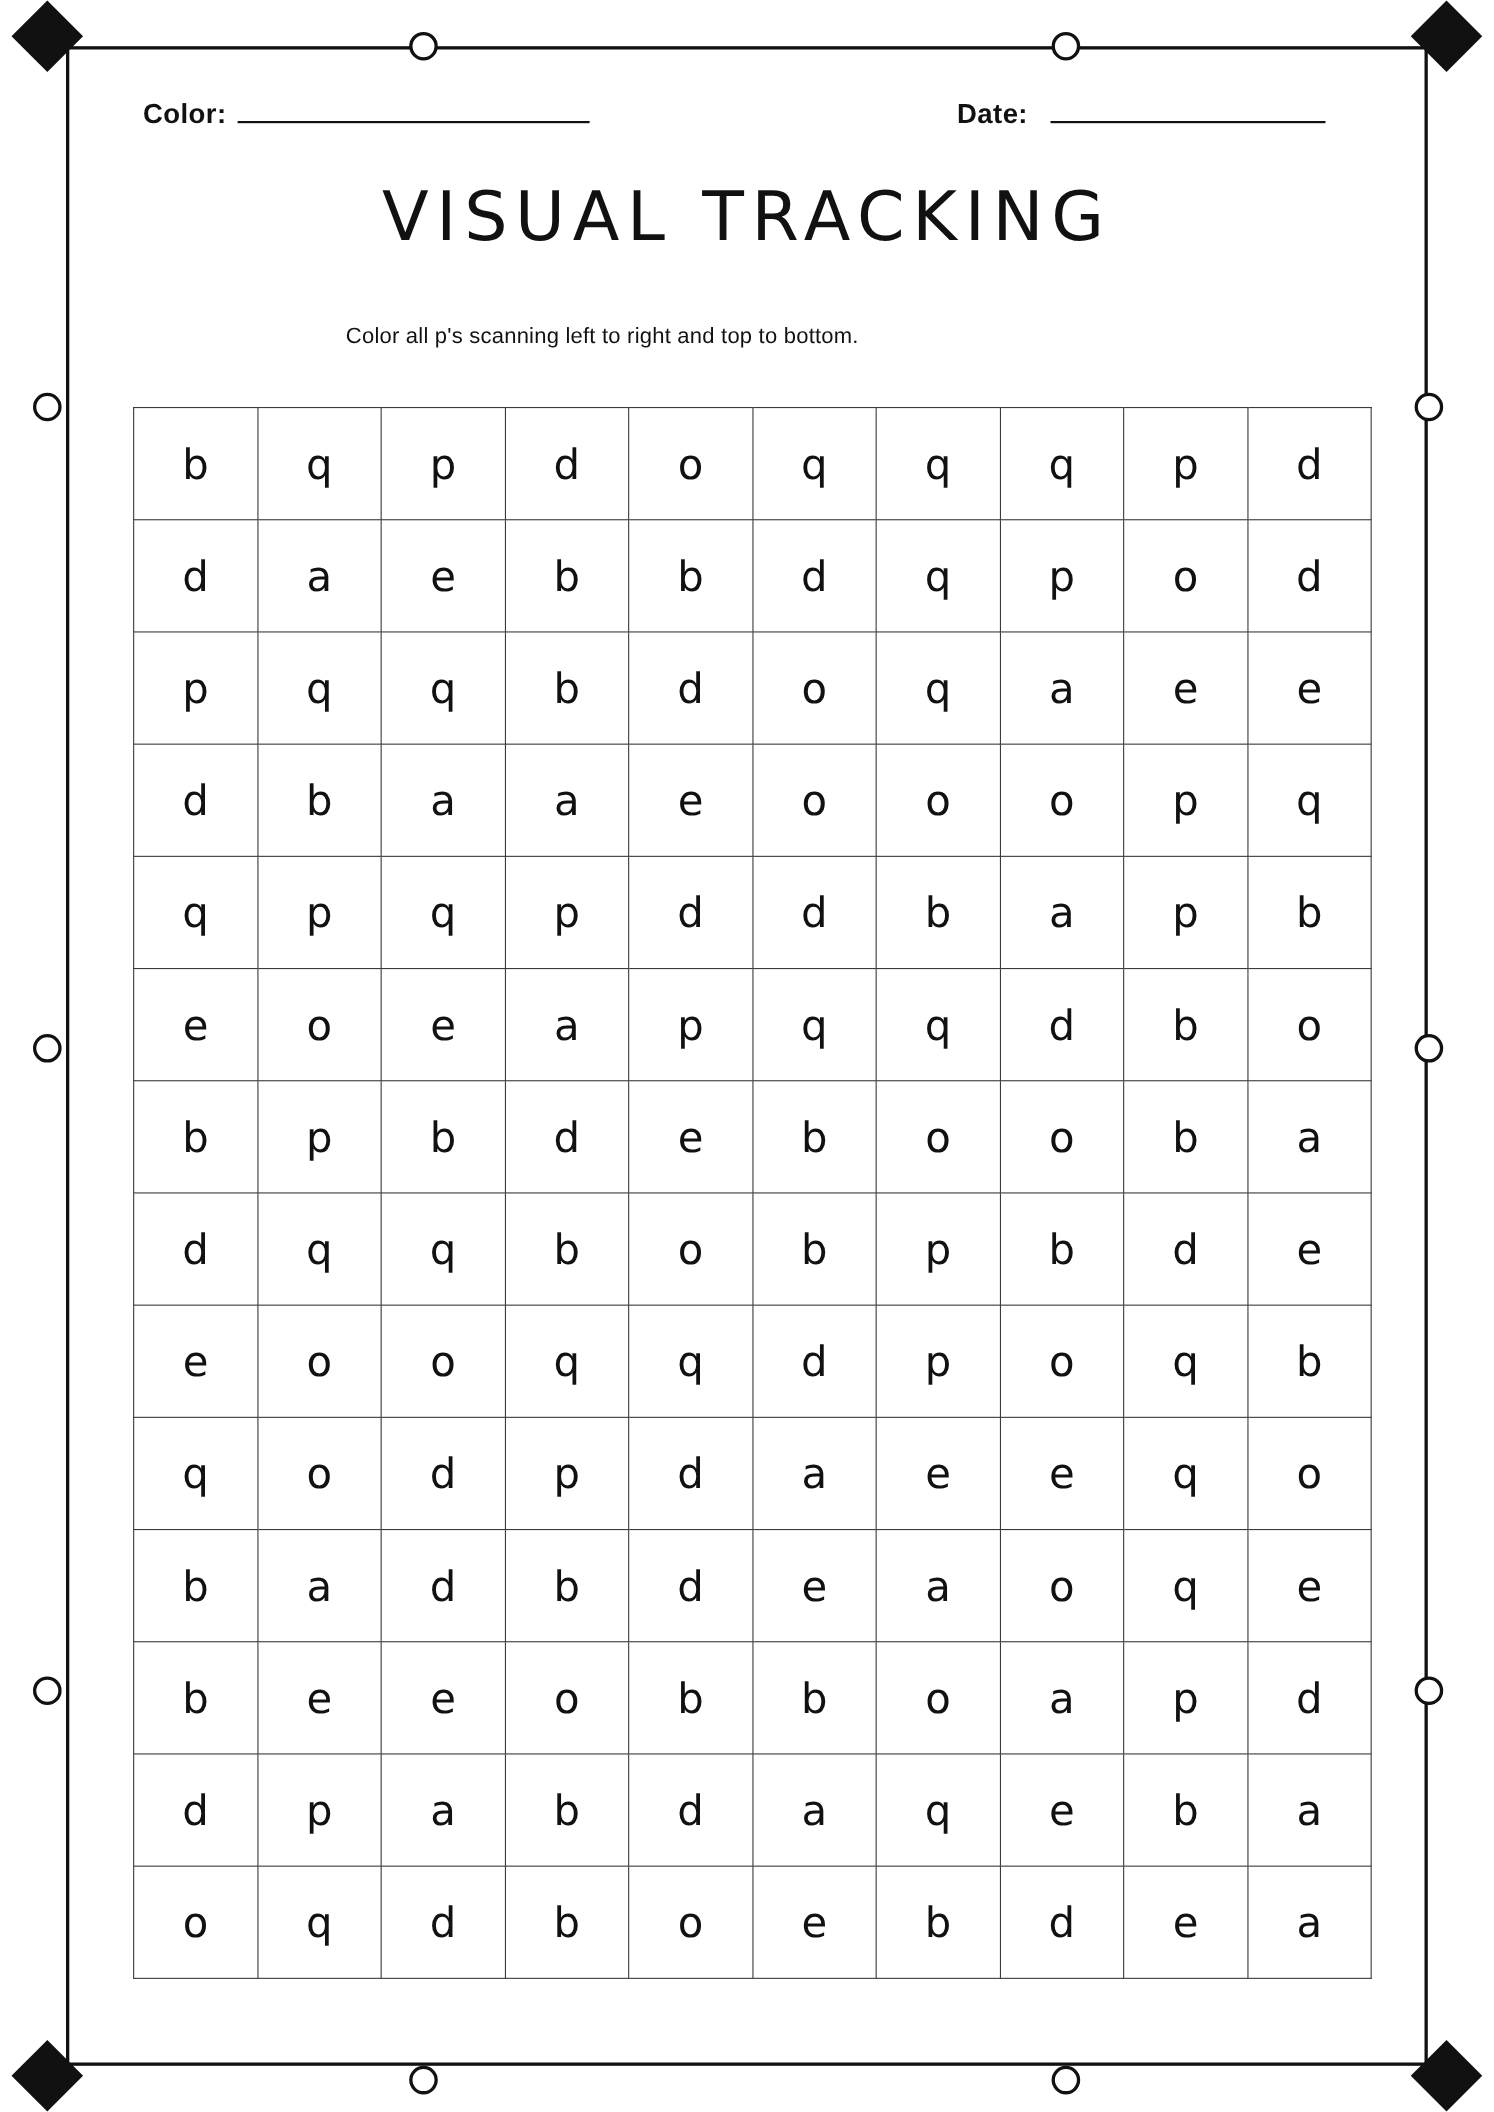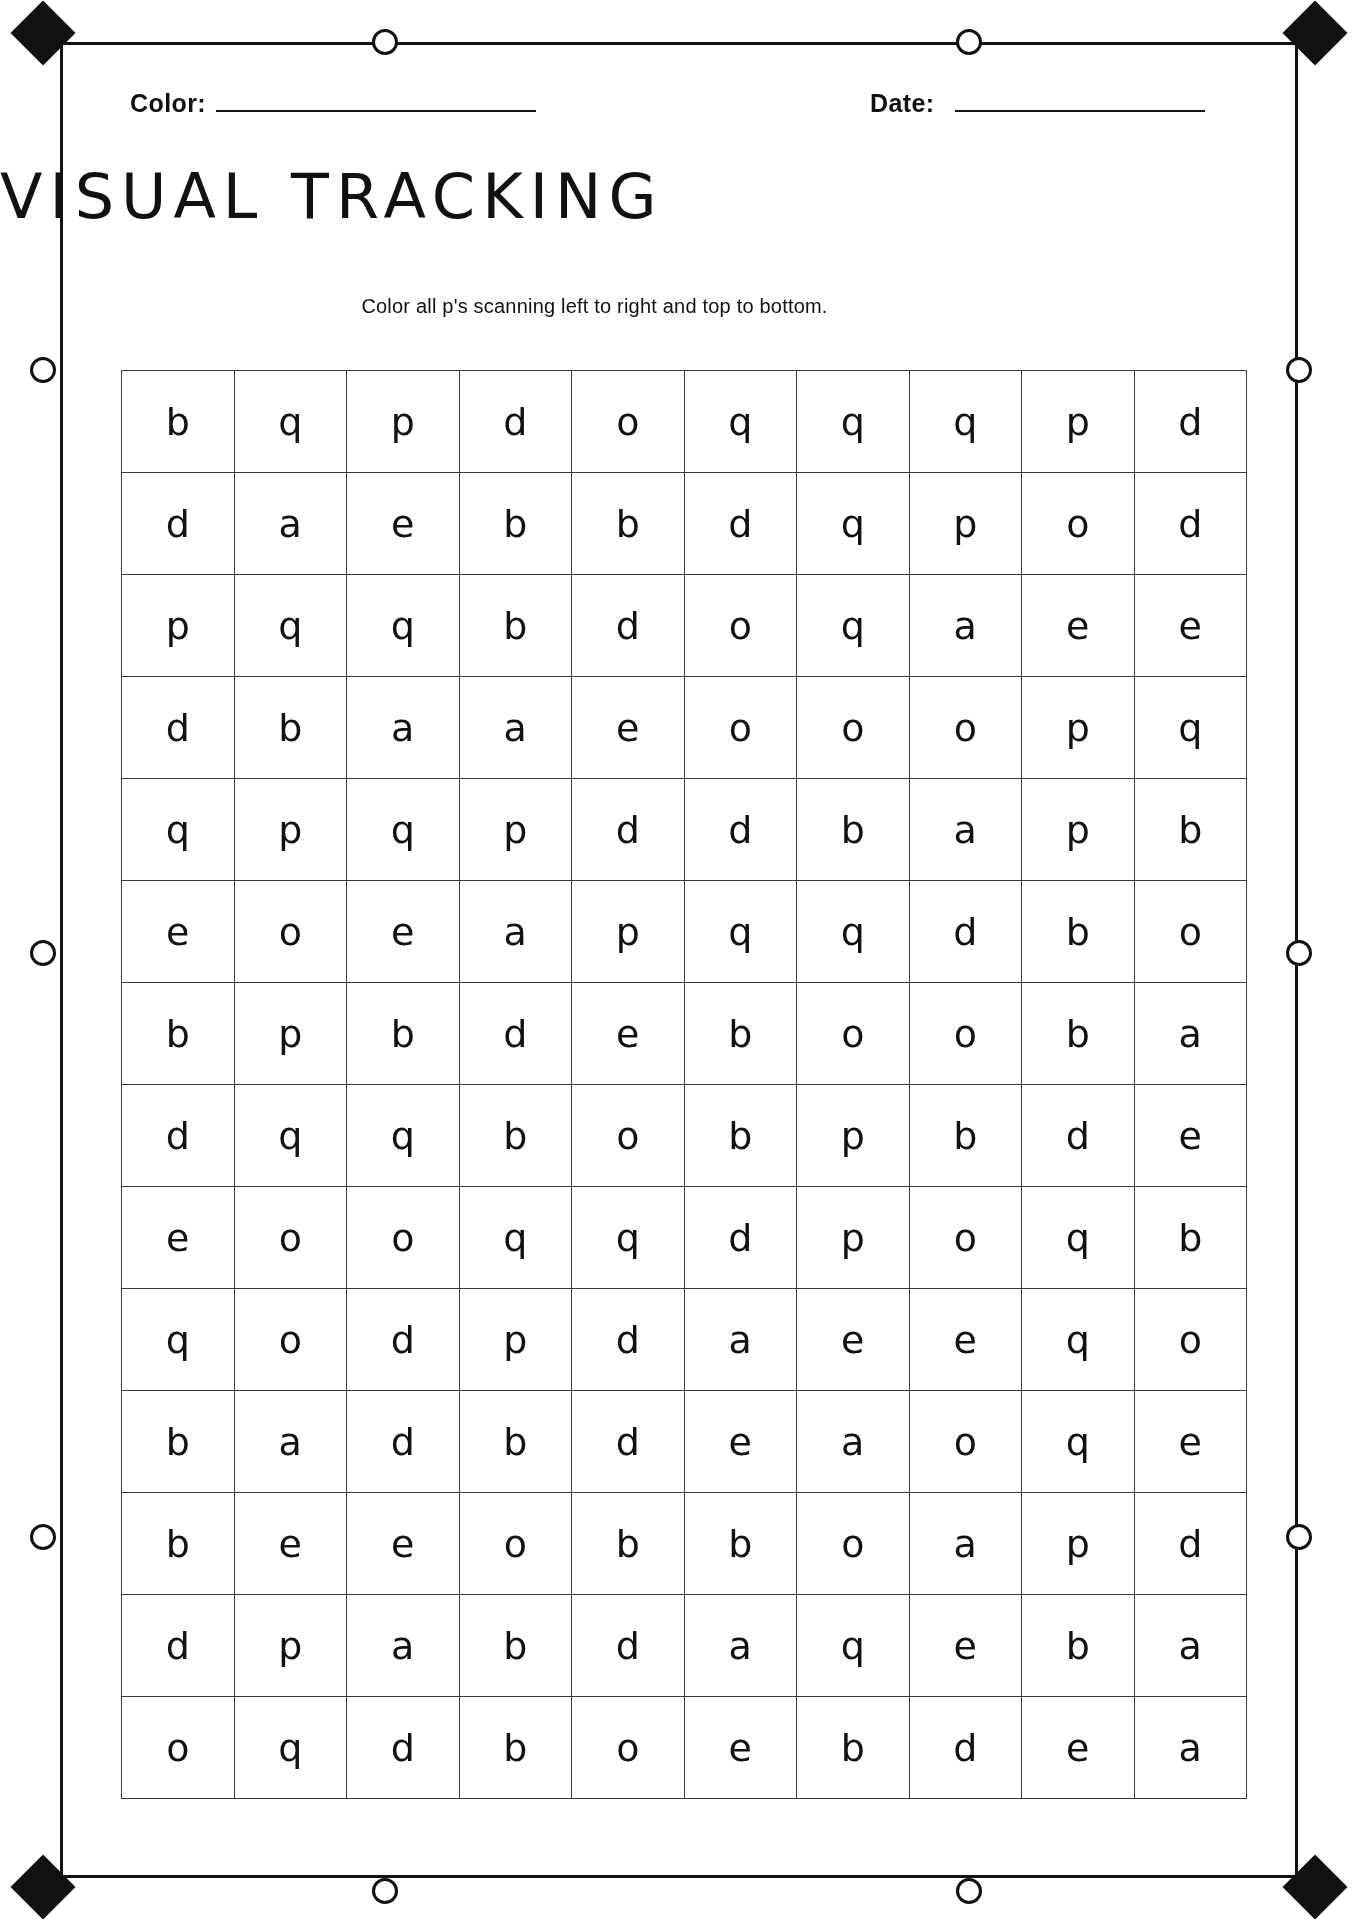--- a/index.html
+++ b/index.html
@@ -101,37 +101,37 @@
   .field-name { left: 0; top: 0; }
   .field-name .field-rule { width: 320px; }
   .field-date { left: 740px; top: 0; gap: 10px; }
   .field-date .field-rule { width: 250px; }
 
   .title {
     position: absolute;
     left: 0;
     top: 160px;
     width: 1358px;
+    text-align: center;
     font-size: 62px;
     font-weight: 400;
     letter-spacing: 7px;
     color: #111111;
     font-family: "DejaVu Sans", sans-serif;
   }
 
   .subtitle {
     position: absolute;
     left: 0;
     top: 295px;
     width: 1095px;
     text-align: center;
     font-size: 20px;
     color: #111111;
     letter-spacing: 0.2px;
-    padding-left: 47px;
   }
 
   
   .grid-wrap {
     position: absolute;
     left: 121px;
     top: 370px;
     width: 1115px;
   }
   table.letter-grid {

